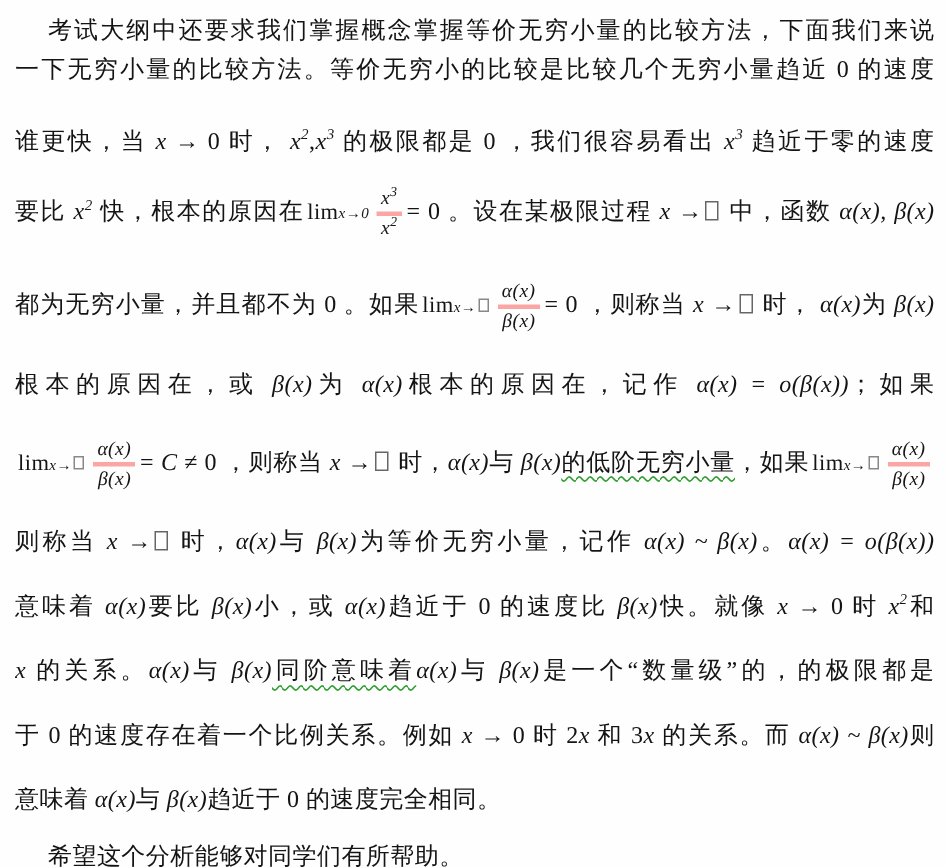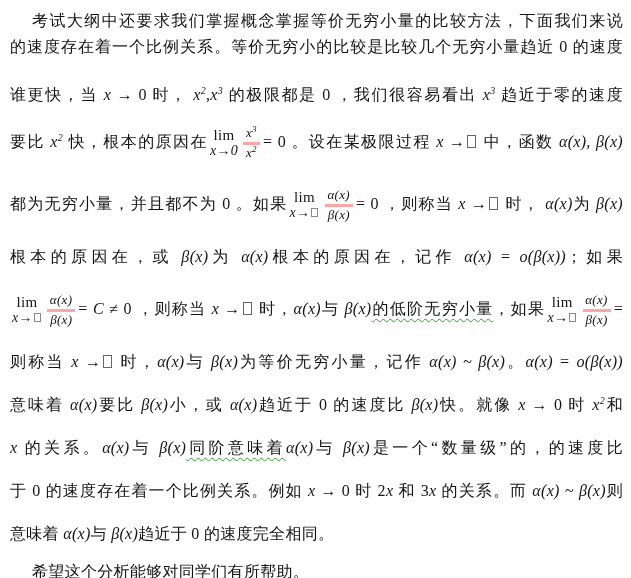--- a/index.html
+++ b/index.html
@@ -35,27 +35,27 @@
 
   .sq {
     text-decoration:underline;
     text-decoration-style:wavy;
     text-decoration-color:#2f9e2f;
     text-decoration-thickness:1px;
     text-underline-offset:4px;
   }
 
   .limwrap {
-    display:inline-flex; flex-direction:column; align-items:center;
+    display:inline-flex; flex-direction:row; align-items:center;
     vertical-align:middle; line-height:1;
     font-family:"Liberation Serif", serif;
     margin:0 2px;
   }
   .limwrap .limword { font-size:15px; font-style:normal; }
-  .limwrap .limsub  { font-size:14px; font-style:italic; margin-top:1px; }
+  .limwrap .limsub  { font-size:10px; font-style:italic; margin-top:1px; }
 
   .frac {
     display:inline-flex; flex-direction:column; align-items:flex-end;
     vertical-align:middle; line-height:1.15;
     margin:0 3px;
   }
   .frac .num { padding:0 3px 1px 3px; font-size:13px; }
   .frac .den { padding:1px 3px 0 3px; border-top:3px solid #fca5a5; font-size:13px; }
   .frac .rm, .frac .it { font-size:13px; }
   .frac sup.exp { font-size:9px; }
@@ -64,21 +64,21 @@
     display:inline-block; width:7px; height:11px;
     border:1px solid #666; vertical-align:-1px; margin:0 2px;
   }
   .mbox.sm { width:5px; height:7px; border-color:#888; vertical-align:0; margin:0 1px; }
 </style>
 </head>
 <body>
 
 <div class="page" id="page-root">
     <div class="line s-tight j" style="text-indent: 22px;"><span class="cn">考试大纲中还要求我们掌握概念掌握等价无穷小量的比较方法，下面我们来说</span></div>
-    <div class="line s-tight j"><span class="cn">的速度存在着一个比例关系。等价无穷小的比较是比较几个无穷小量趋近 </span><span class="rm">0</span><span class="cn"> 的速度</span></div>
+    <div class="line s-tight j"><span class="cn">一下无穷小量的比较方法。等价无穷小的比较是比较几个无穷小量趋近 </span><span class="rm">0</span><span class="cn"> 的速度</span></div>
     <div class="line s-sup j"><span class="cn">谁更快，当 </span><span class="it">x</span><span class="rm"> → 0</span><span class="cn"> 时， </span><span class="it">x<sup class="exp">2</sup></span><span class="rm">,</span><span class="it">x<sup class="exp">3</sup></span><span class="cn"> 的极限都是 </span><span class="rm">0</span><span class="cn"> ，我们很容易看出 </span><span class="it">x<sup class="exp">3</sup></span><span class="cn"> 趋近于零的速度</span></div>
     <div class="line s-formula j"><span class="cn">要比 </span><span class="it">x<sup class="exp">2</sup></span><span class="cn"> 快，根本的原因在</span><span class="limwrap">
         <span class="limword">lim</span>
         <span class="limsub">x→0</span>
       </span><span class="frac">
         <span class="num"><span class="it">x<sup class="exp">3</sup></span></span>
         <span class="den"><span class="it">x<sup class="exp">2</sup></span></span>
       </span><span class="rm">= 0</span><span class="cn"> 。设在某极限过程 </span><span class="it">x</span><span class="rm"> →<span class="mbox"></span></span><span class="cn"> 中，函数 </span><span class="it">α(x), β(x)</span></div>
     <div class="line s-formula j"><span class="cn">都为无穷小量，并且都不为 </span><span class="rm">0</span><span class="cn"> 。如果</span><span class="limwrap">
         <span class="limword">lim</span>
@@ -96,17 +96,17 @@
         <span class="den"><span class="it">β(x)</span></span>
       </span><span class="rm">= </span><span class="it">C</span><span class="rm"> ≠ 0</span><span class="cn"> ，则称当 </span><span class="it">x</span><span class="rm"> →<span class="mbox"></span></span><span class="cn"> 时，</span><span class="it">α(x)</span><span class="cn">与 </span><span class="it">β(x)</span><span class="cn sq">的低阶无穷小量</span><span class="cn">，如果</span><span class="limwrap">
         <span class="limword">lim</span>
         <span class="limsub">x→<span class="mbox sm"></span></span>
       </span><span class="frac">
         <span class="num"><span class="it">α(x)</span></span>
         <span class="den"><span class="it">β(x)</span></span>
       </span><span class="rm">= 1</span><span class="cn">，</span></div>
     <div class="line s-text j"><span class="cn">则称当 </span><span class="it">x</span><span class="rm"> →<span class="mbox"></span></span><span class="cn"> 时，</span><span class="it">α(x)</span><span class="cn">与 </span><span class="it">β(x)</span><span class="cn">为等价无穷小量，记作 </span><span class="it">α(x) ~ β(x)</span><span class="cn">。</span><span class="it">α(x) = o(β(x))</span></div>
     <div class="line s-text j"><span class="cn">意味着 </span><span class="it">α(x)</span><span class="cn">要比 </span><span class="it">β(x)</span><span class="cn">小，或 </span><span class="it">α(x)</span><span class="cn">趋近于 </span><span class="rm">0</span><span class="cn"> 的速度比 </span><span class="it">β(x)</span><span class="cn">快。就像 </span><span class="it">x</span><span class="rm"> → 0</span><span class="cn"> 时 </span><span class="it">x<sup class="exp">2</sup></span><span class="cn">和</span></div>
-    <div class="line s-text j"><span class="it">x</span><span class="cn"> 的关系。</span><span class="it">α(x)</span><span class="cn">与 </span><span class="it">β(x)</span><span class="cn sq">同阶意味着</span><span class="it">α(x)</span><span class="cn">与 </span><span class="it">β(x)</span><span class="cn">是一个“数量级”的，的速度比</span></div>
+    <div class="line s-text j"><span class="it">x</span><span class="cn"> 的关系。</span><span class="it">α(x)</span><span class="cn">与 </span><span class="it">β(x)</span><span class="cn sq">同阶意味着</span><span class="it">α(x)</span><span class="cn">与 </span><span class="it">β(x)</span><span class="cn">是一个“数量级”的，的极限都是</span></div>
     <div class="line s-text j"><span class="cn">于 </span><span class="rm">0</span><span class="cn"> 的速度存在着一个比例关系。例如 </span><span class="it">x</span><span class="rm"> → 0</span><span class="cn"> 时 </span><span class="rm">2</span><span class="it">x</span><span class="cn"> 和 </span><span class="rm">3</span><span class="it">x</span><span class="cn"> 的关系。而 </span><span class="it">α(x) ~ β(x)</span><span class="cn">则</span></div>
     <div class="line s-text"><span class="cn">意味着 </span><span class="it">α(x)</span><span class="cn">与 </span><span class="it">β(x)</span><span class="cn">趋近于 </span><span class="rm">0</span><span class="cn"> 的速度完全相同。</span></div>
     <div class="line s-last" style="text-indent: 22px;"><span class="cn">希望这个分析能够对同学们有所帮助。</span></div>
   </div>
 
 </body></html>

